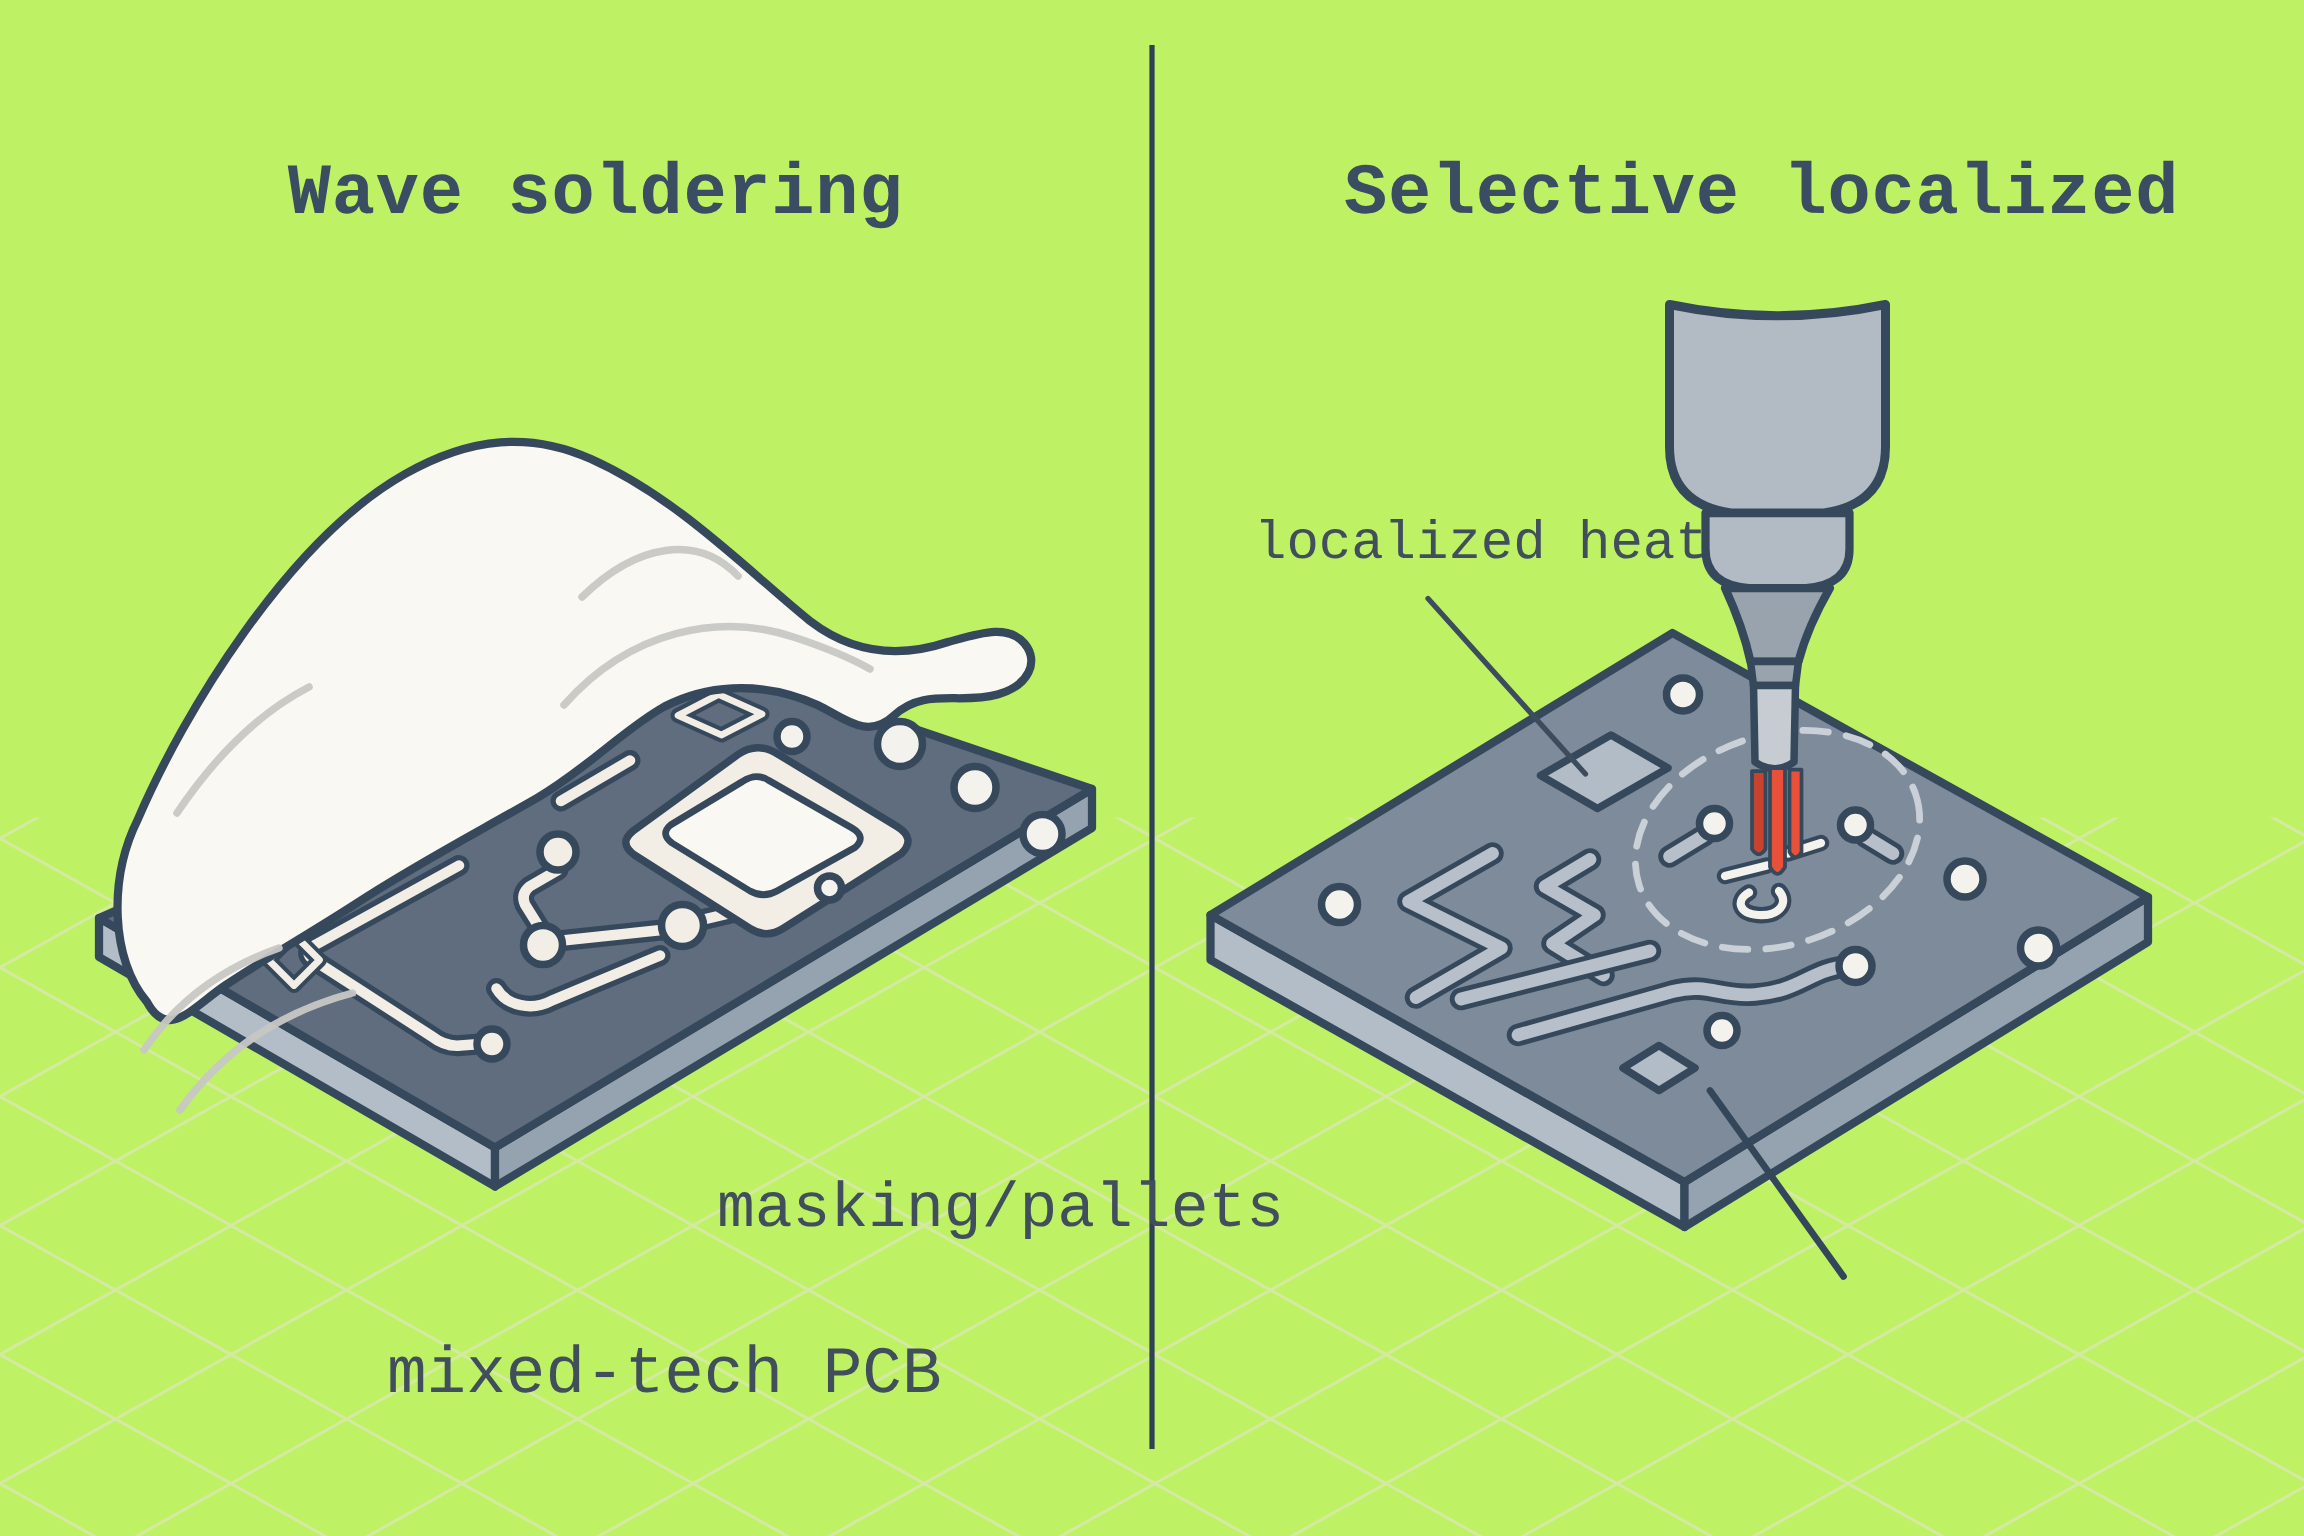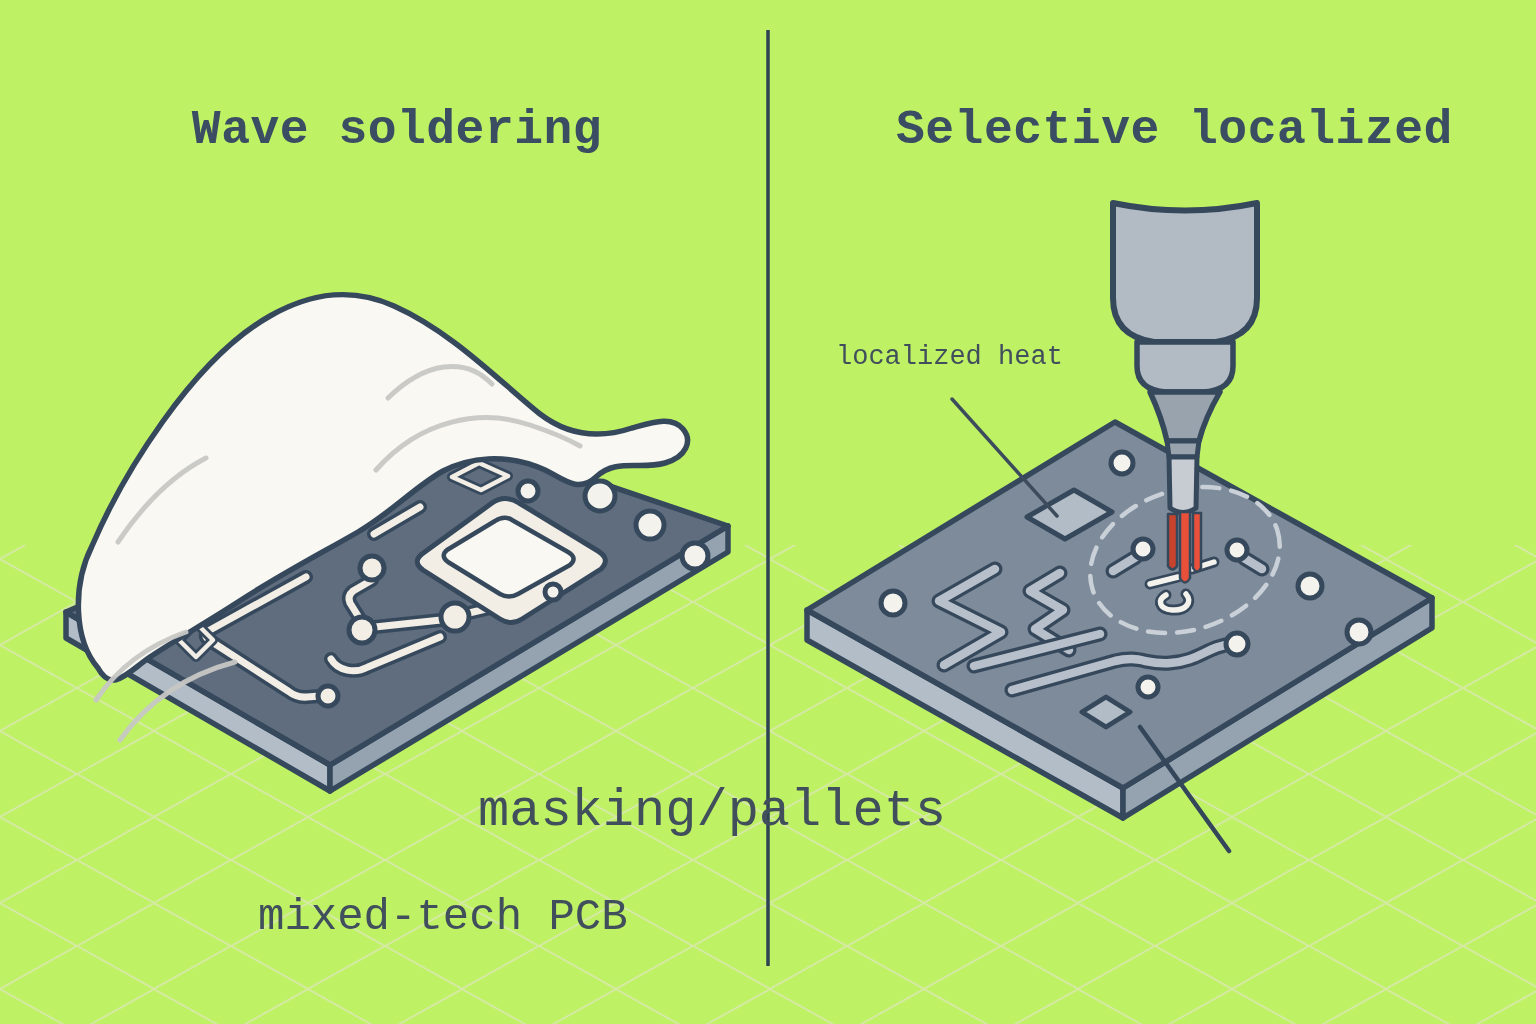--- a/index.html
+++ b/index.html
@@ -4,23 +4,23 @@
 <style>
   html,body { margin:0; padding:0; }
   .stage {
     position:relative; width:1536px; height:1024px;
     background:#bef264; overflow:hidden;
     font-family:Liberation Mono, monospace;
   }
   .stage svg { position:absolute; left:0; top:0; }
   .txt { position:absolute; color:#414e5c; white-space:nowrap; }
   .title { font-size:48px; font-weight:700; color:#3a4d62; letter-spacing:.5px; text-align:center; width:500px; }
-  .lbl-masking   { left:478px; top:782px; font-size:52px; }
+  .lbl-masking   { left:478px; top:782px; font-size:42px; }
   .lbl-pcb       { left:258px; top:892px; font-size:44px; }
-  .lbl-heat      { left:836px; top:342px; font-size:27px; }
+  .lbl-heat      { left:836px; top:342px; font-size:36px; }
   .title-left    { left:147px; top:103px; }
   .title-right   { left:896px; top:103px; }
 
   
   .ol   { stroke:#36485c; stroke-linejoin:round; stroke-linecap:round; }
   .bd   { stroke-width:5.5; }
   .divider { stroke:#2f4254; stroke-width:3.5; }
   .grid { stroke:#e7e2d7; stroke-width:2; fill:none; }
   .td   { fill:none; stroke:#36485c; stroke-width:14;  stroke-linecap:round; stroke-linejoin:round; }
   .tc   { fill:none; stroke:#f2eee6; stroke-width:7;   stroke-linecap:round; stroke-linejoin:round; }

